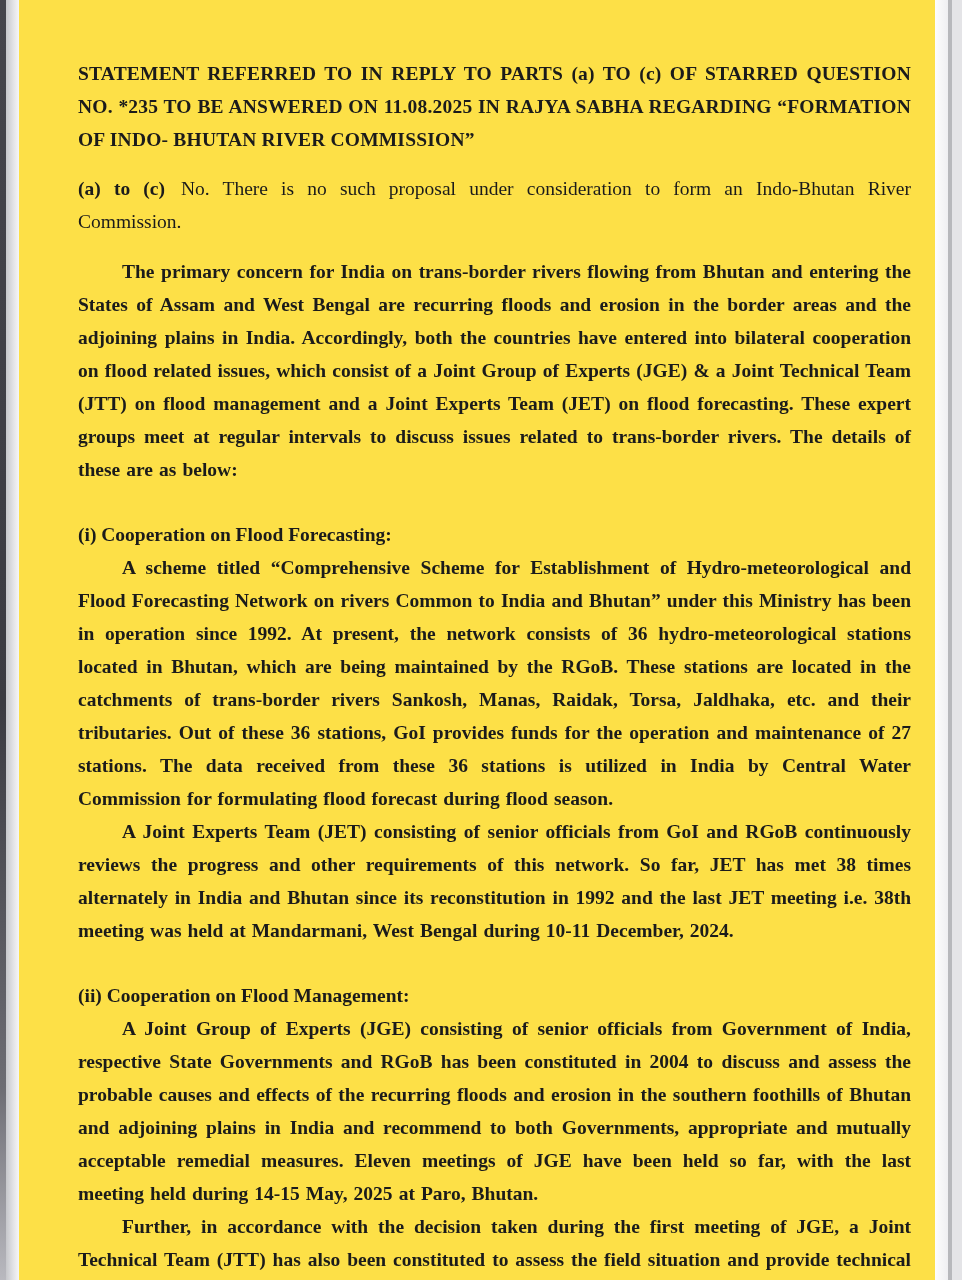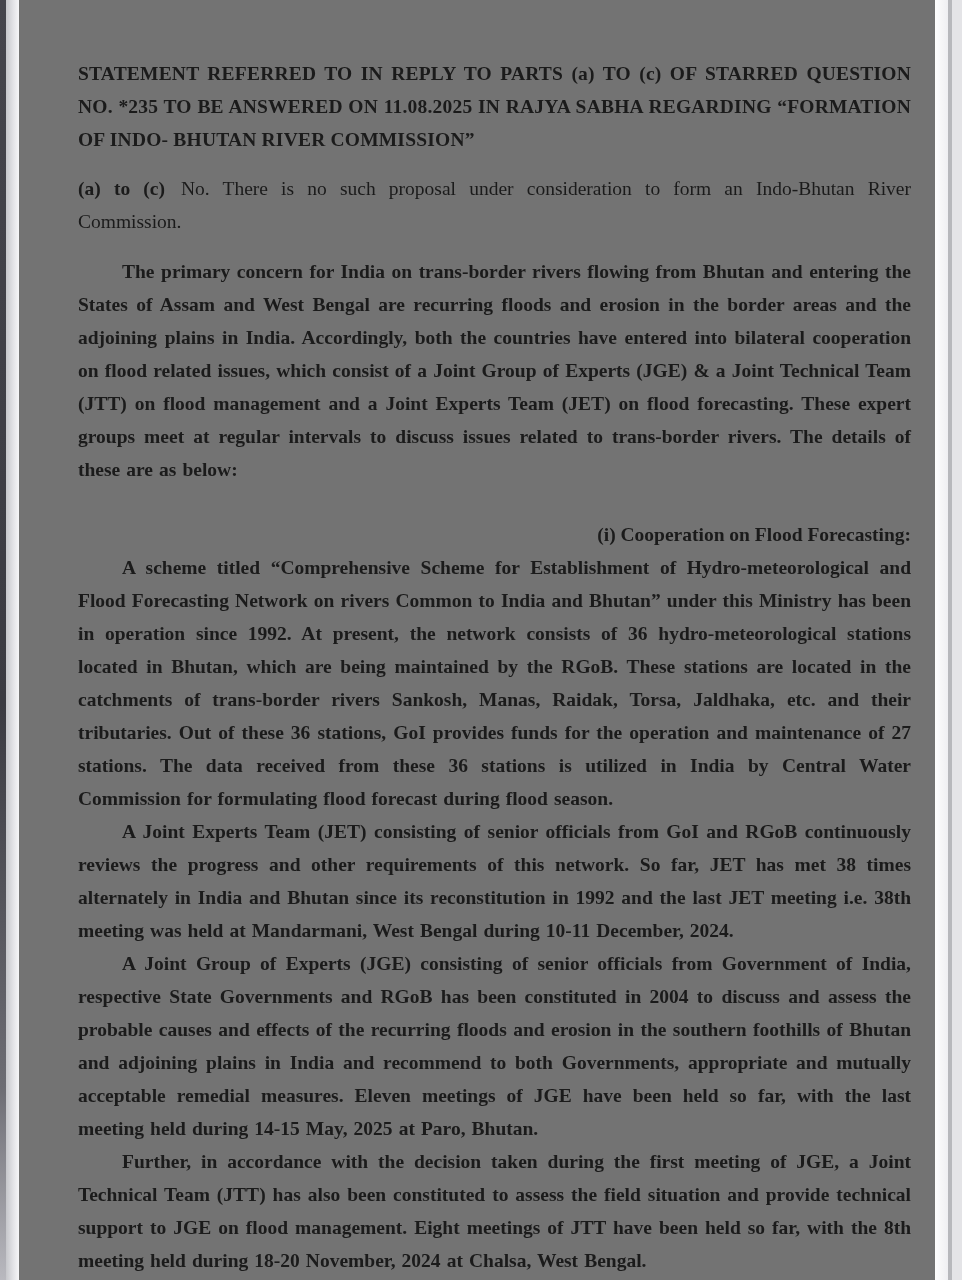--- a/index.html
+++ b/index.html
@@ -35,21 +35,21 @@
     position: absolute; right: 10px; top: 0; bottom: 0; width: 4px;
     background: #b7b8bc;
   }
   .edge-right-outer {
     position: absolute; right: 0; top: 0; bottom: 0; width: 10px;
     background: #e4e4e7;
   }
   .page {
     position: absolute;
     left: 19px; right: 27px; top: 0; bottom: 0;
-    background: #737373;
+    background: #fde047;
     box-sizing: border-box;
     padding: 57px 24px 0 59px;
     color: #1b1b1b;
   }
   .doc-title {
     font-size: 19.5px;
     line-height: 33px;
     font-weight: bold;
     text-align: justify;
     margin: 0 0 16px 0;
@@ -64,21 +64,21 @@
   }
   .answer-line { margin-bottom: 17px; margin-top: 12px; }
   .answer-label { font-weight: bold; }
   .answer-text { padding-left: 16px; }
   .indent { text-indent: 44px; font-weight: bold; }
   .section-heading {
     font-size: 19.5px;
     line-height: 33px;
     font-weight: bold;
     margin: 32px 0 0 0;
-    text-align: right;
+    text-align: left;
   }
 </style>
 </head>
 <body>
 
 <div class="scan">
   <div class="edge-left-dark"></div>
   <div class="edge-left-light"></div>
   <div class="edge-right-gutter"></div>
   <div class="edge-right-line"></div>
@@ -91,19 +91,20 @@
     <p class="answer-line"><span class="answer-label">(a) to (c)</span><span class="answer-text">No. There is no such proposal under consideration to form an Indo-Bhutan River Commission.</span></p>
 
     <p class="indent">The primary concern for India on trans-border rivers flowing from Bhutan and entering the States of Assam and West Bengal are recurring floods and erosion in the border areas and the adjoining plains in India. Accordingly, both the countries have entered into bilateral cooperation on flood related issues, which consist of a Joint Group of Experts (JGE) &amp; a Joint Technical Team (JTT) on flood management and a Joint Experts Team (JET) on flood forecasting. These expert groups meet at regular intervals to discuss issues related to trans-border rivers. The details of these are as below:</p>
 
     <div class="section-heading">(i) Cooperation on Flood Forecasting:</div>
 
     <p class="indent">A scheme titled “Comprehensive Scheme for Establishment of Hydro-meteorological and Flood Forecasting Network on rivers Common to India and Bhutan” under this Ministry has been in operation since 1992. At present, the network consists of 36 hydro-meteorological stations located in Bhutan, which are being maintained by the RGoB. These stations are located in the catchments of trans-border rivers Sankosh, Manas, Raidak, Torsa, Jaldhaka, etc. and their tributaries. Out of these 36 stations, GoI provides funds for the operation and maintenance of 27 stations. The data received from these 36 stations is utilized in India by Central Water Commission for formulating flood forecast during flood season.</p>
 
     <p class="indent">A Joint Experts Team (JET) consisting of senior officials from GoI and RGoB continuously reviews the progress and other requirements of this network. So far, JET has met 38 times alternately in India and Bhutan since its reconstitution in 1992 and the last JET meeting i.e. 38th meeting was held at Mandarmani, West Bengal during 10-11 December, 2024.</p>
 
+    <div class="section-heading">(ii) Cooperation on Flood Management:</div>
 
     <p class="indent">A Joint Group of Experts (JGE) consisting of senior officials from Government of India, respective State Governments and RGoB has been constituted in 2004 to discuss and assess the probable causes and effects of the recurring floods and erosion in the southern foothills of Bhutan and adjoining plains in India and recommend to both Governments, appropriate and mutually acceptable remedial measures. Eleven meetings of JGE have been held so far, with the last meeting held during 14-15 May, 2025 at Paro, Bhutan.</p>
 
     <p class="indent">Further, in accordance with the decision taken during the first meeting of JGE, a Joint Technical Team (JTT) has also been constituted to assess the field situation and provide technical support to JGE on flood management. Eight meetings of JTT have been held so far, with the 8th meeting held during 18-20 November, 2024 at Chalsa, West Bengal.</p>
 
   </div>
 </div>
 
 </body></html>

